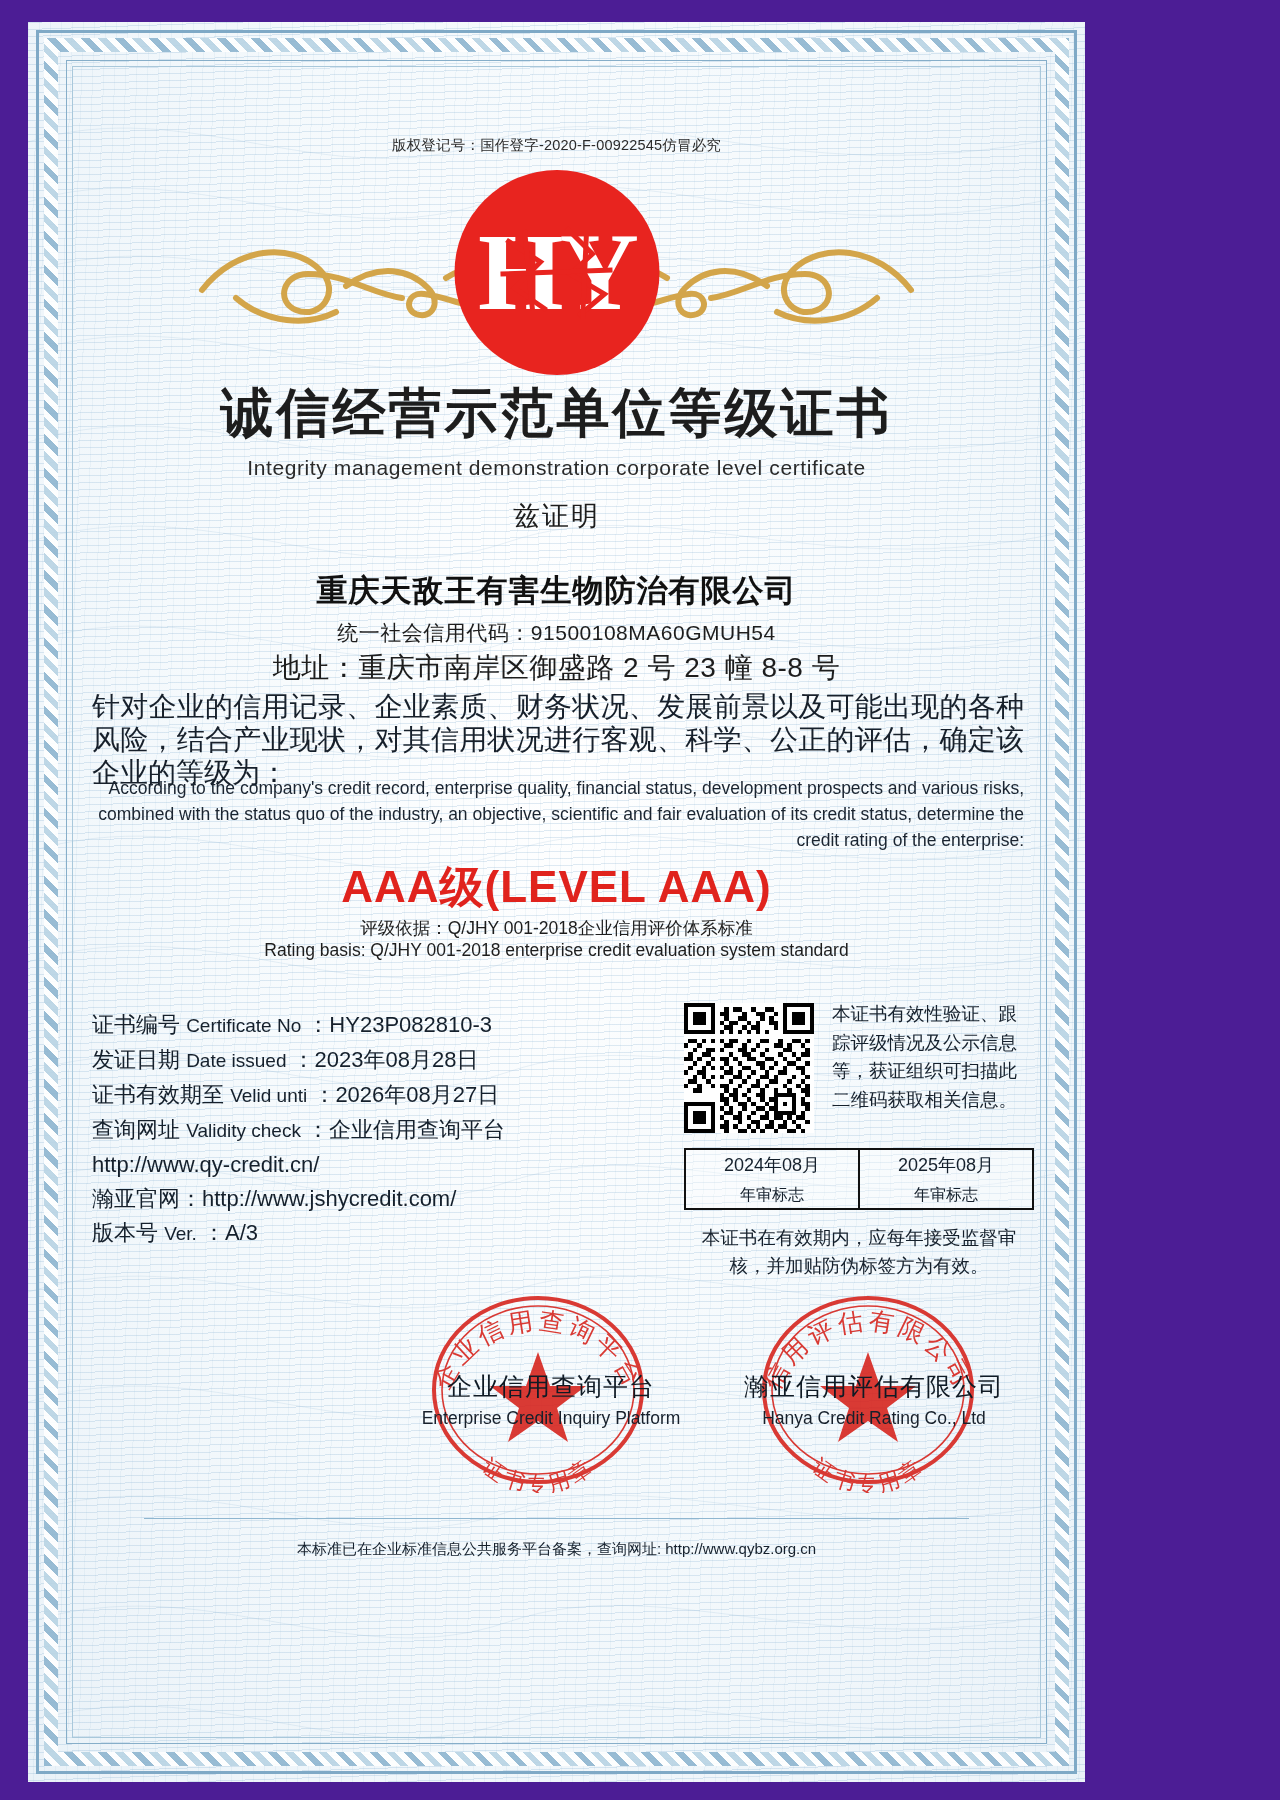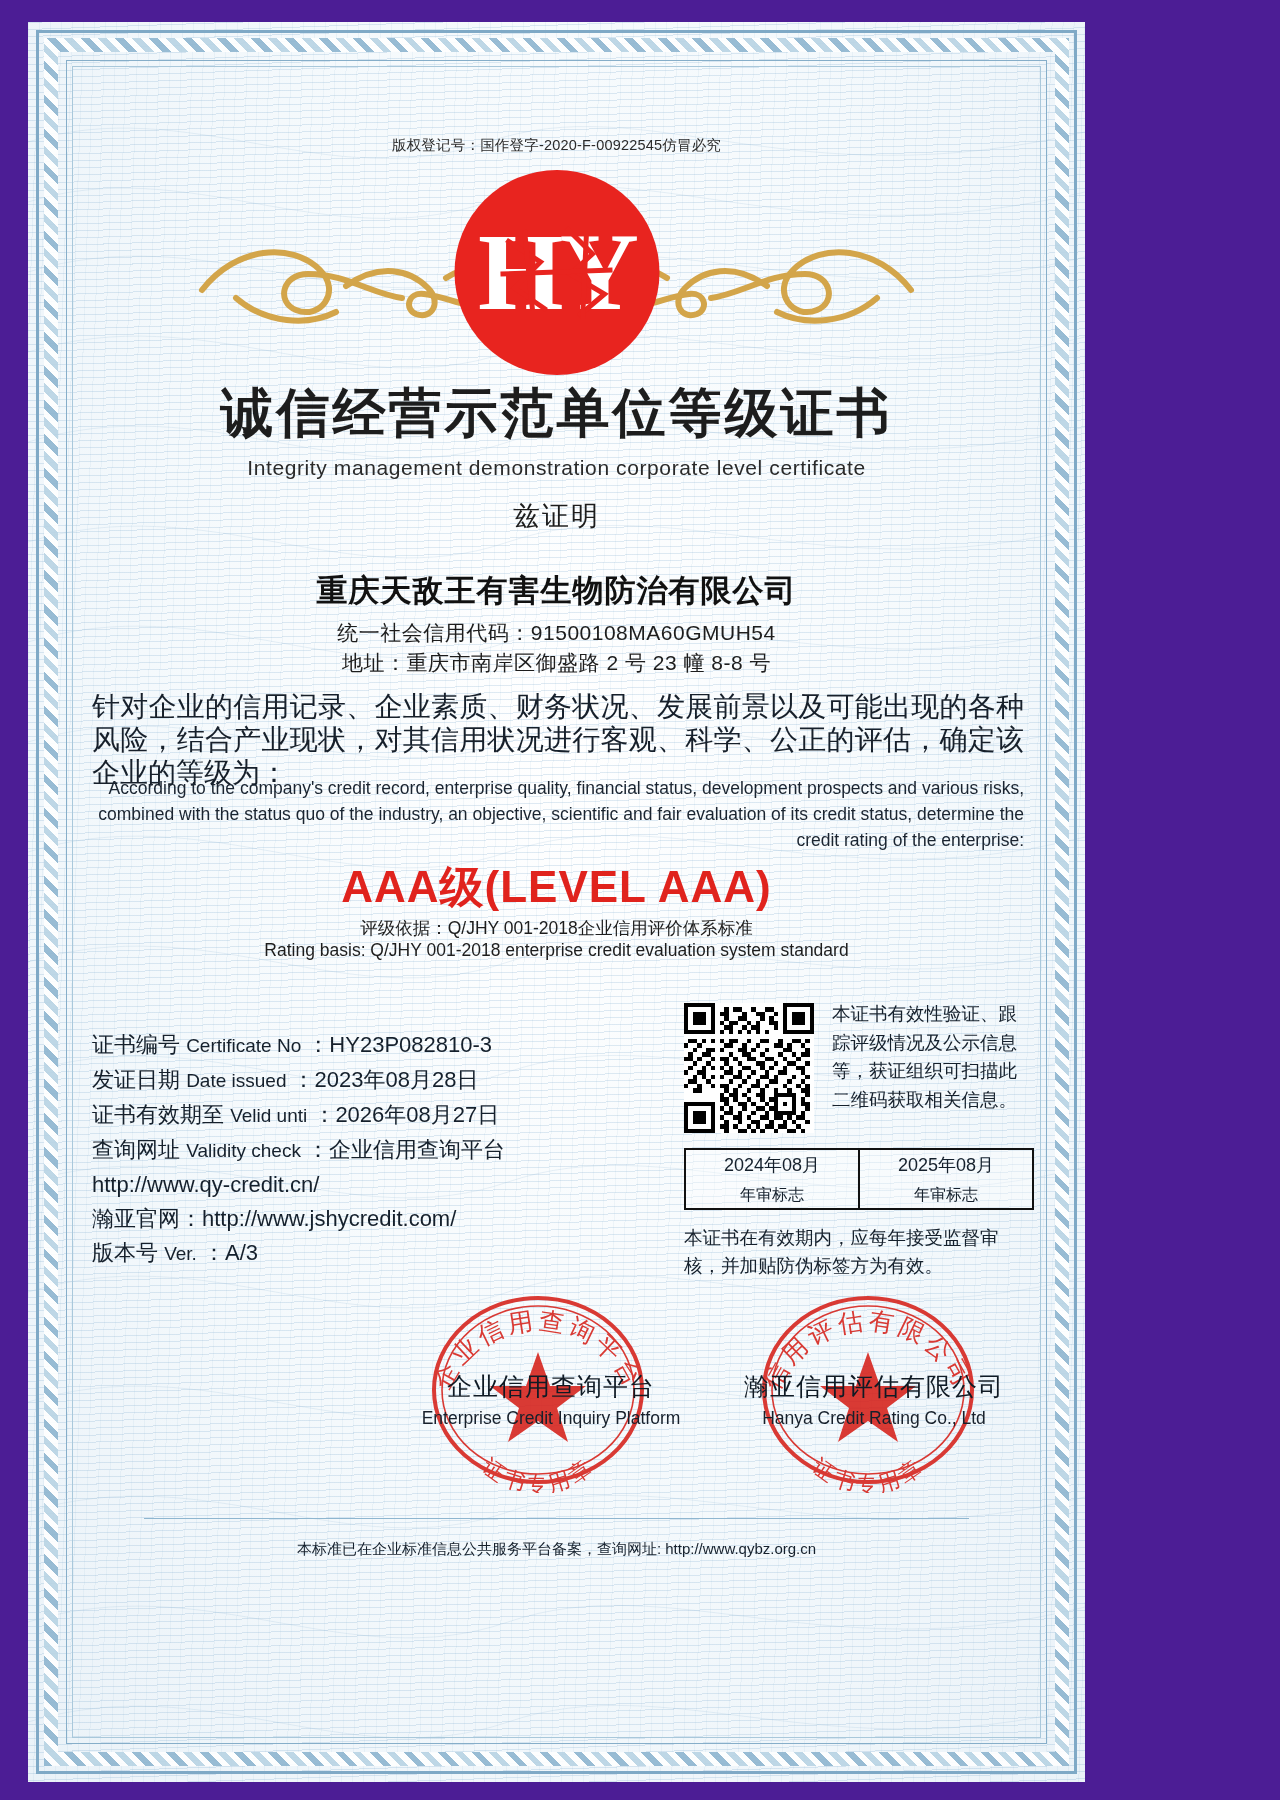--- a/index.html
+++ b/index.html
@@ -90,21 +90,21 @@
     position:absolute;top:492px;left:0;width:100%;text-align:center;
     font-family:"Liberation Serif",serif;font-weight:bold;color:#111111;
     font-size:31px;letter-spacing:1px;
   }
   .credit-code{
     position:absolute;top:541px;left:0;width:100%;text-align:center;
     font-size:21px;color:#1d1d1d;letter-spacing:.5px;
   }
   .address{
     position:absolute;top:571px;left:0;width:100%;text-align:center;
-    font-size:21px;color:#1d1d1d;letter-spacing:.5px;
+    font-size:28px;color:#1d1d1d;letter-spacing:.5px;
   }
 
   
   .para-cn{
     position:absolute;top:612px;left:8px;width:932px;
     font-size:28px;line-height:33px;color:#17202b;text-align:justify;
   }
   .para-en{
     position:absolute;top:697px;left:8px;width:932px;
     font-size:17.5px;line-height:26px;color:#1a2430;text-align:right;
@@ -118,21 +118,21 @@
   .basis-cn{
     position:absolute;top:838px;left:0;width:100%;text-align:center;
     font-size:17.5px;color:#1d1d1d;
   }
   .basis-en{
     position:absolute;top:862px;left:0;width:100%;text-align:center;
     font-size:17.5px;color:#1d1d1d;
   }
 
   
-  .details{position:absolute;top:930px;left:8px;width:545px;margin-top:20px;}
+  .details{position:absolute;top:930px;left:8px;width:545px;}
   .details .row{font-size:22px;color:#15202c;line-height:34px;white-space:nowrap;}
   .details .lbl-cn{font-family:"Liberation Serif",serif;}
   .details .lbl-en{font-size:19px;}
 
   
   .qr{
     position:absolute;top:925px;left:600px;width:130px;height:130px;
     background:#ffffff;
   }
   .qr svg{display:block;}
@@ -146,21 +146,21 @@
   }
   .stamp-box{
     flex:1;border:2px solid #111;display:flex;flex-direction:column;
     align-items:center;justify-content:center;background:rgba(255,255,255,.35);gap:8px;
   }
   .stamp-box+.stamp-box{border-left:none;}
   .stamp-box .l1{font-size:18px;color:#15202c;}
   .stamp-box .l2{font-size:16px;color:#15202c;}
   .annual-note{
     position:absolute;top:1146px;left:600px;width:350px;
-    font-size:18.5px;line-height:28px;color:#15202c;text-align:left;
+    font-size:18.5px;line-height:28px;color:#15202c;text-align:center;
   }
 
   
   .seal{
     position:absolute;width:248px;height:215px;
   }
   .seal.left{left:330px;top:1200px;}
   .seal.right{left:660px;top:1200px;}
 
   .org-names{position:absolute;top:1292px;left:0;width:100%;}

